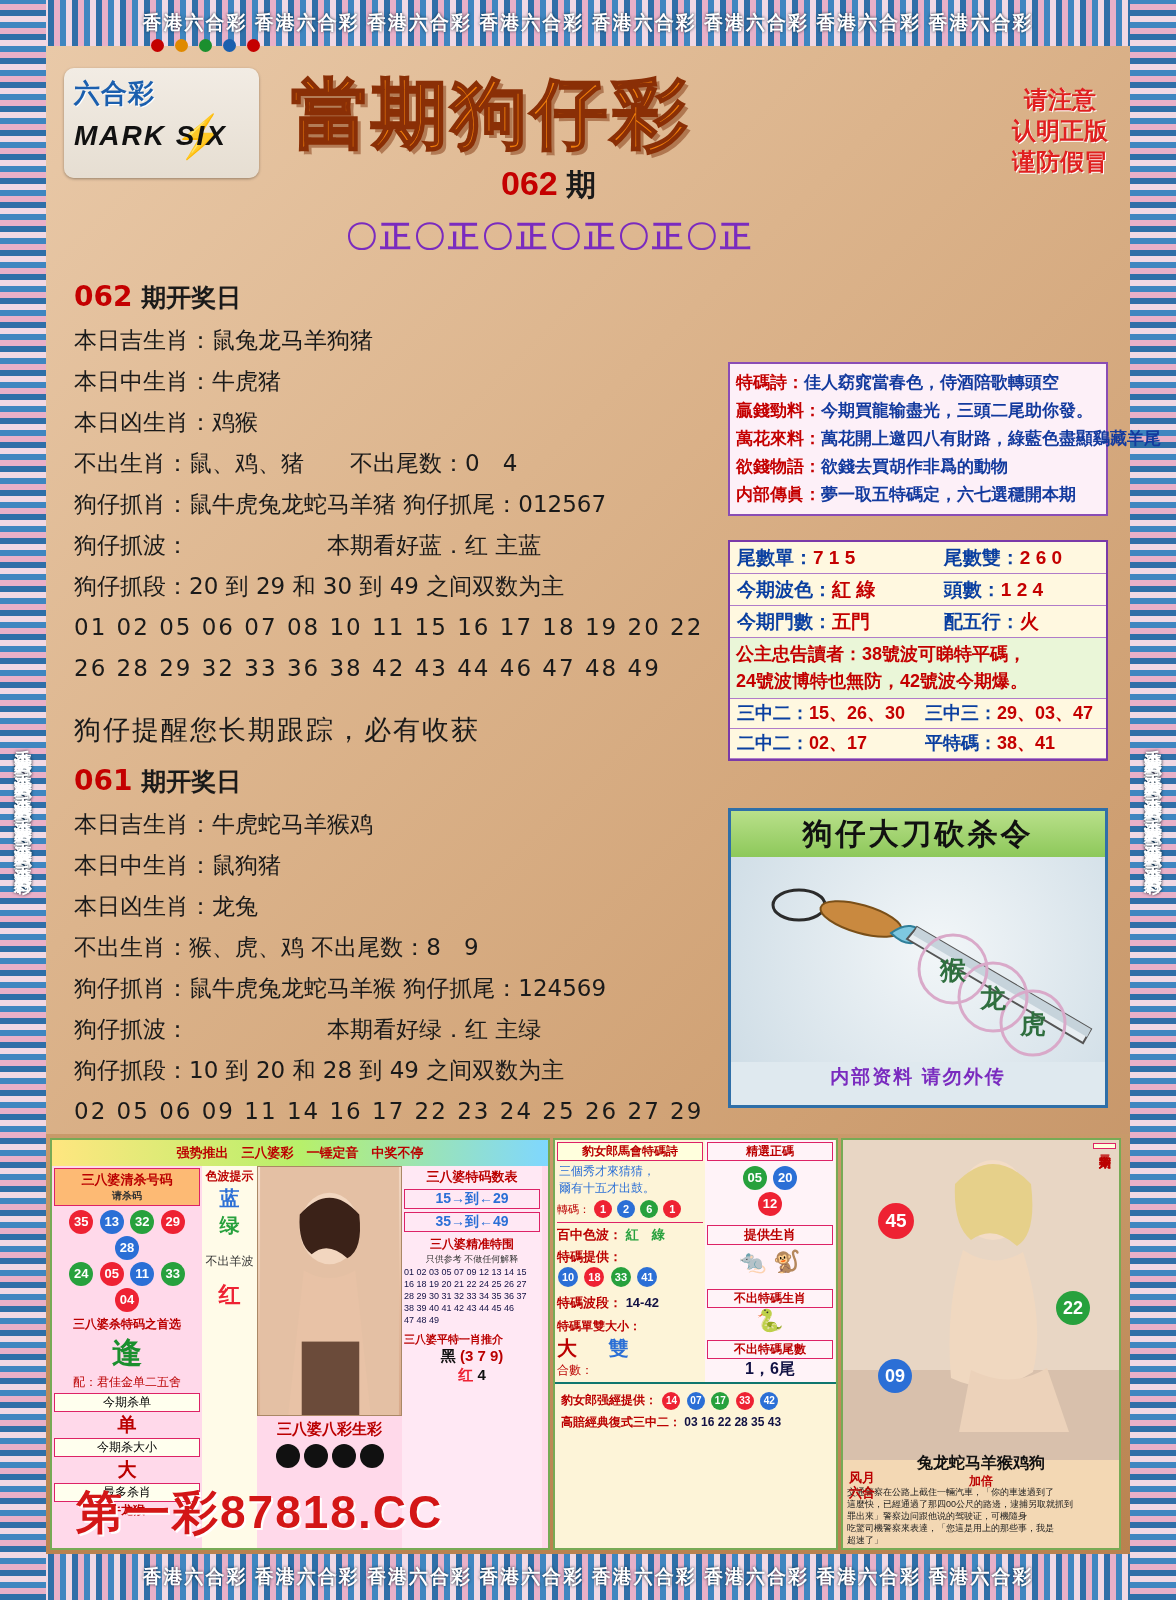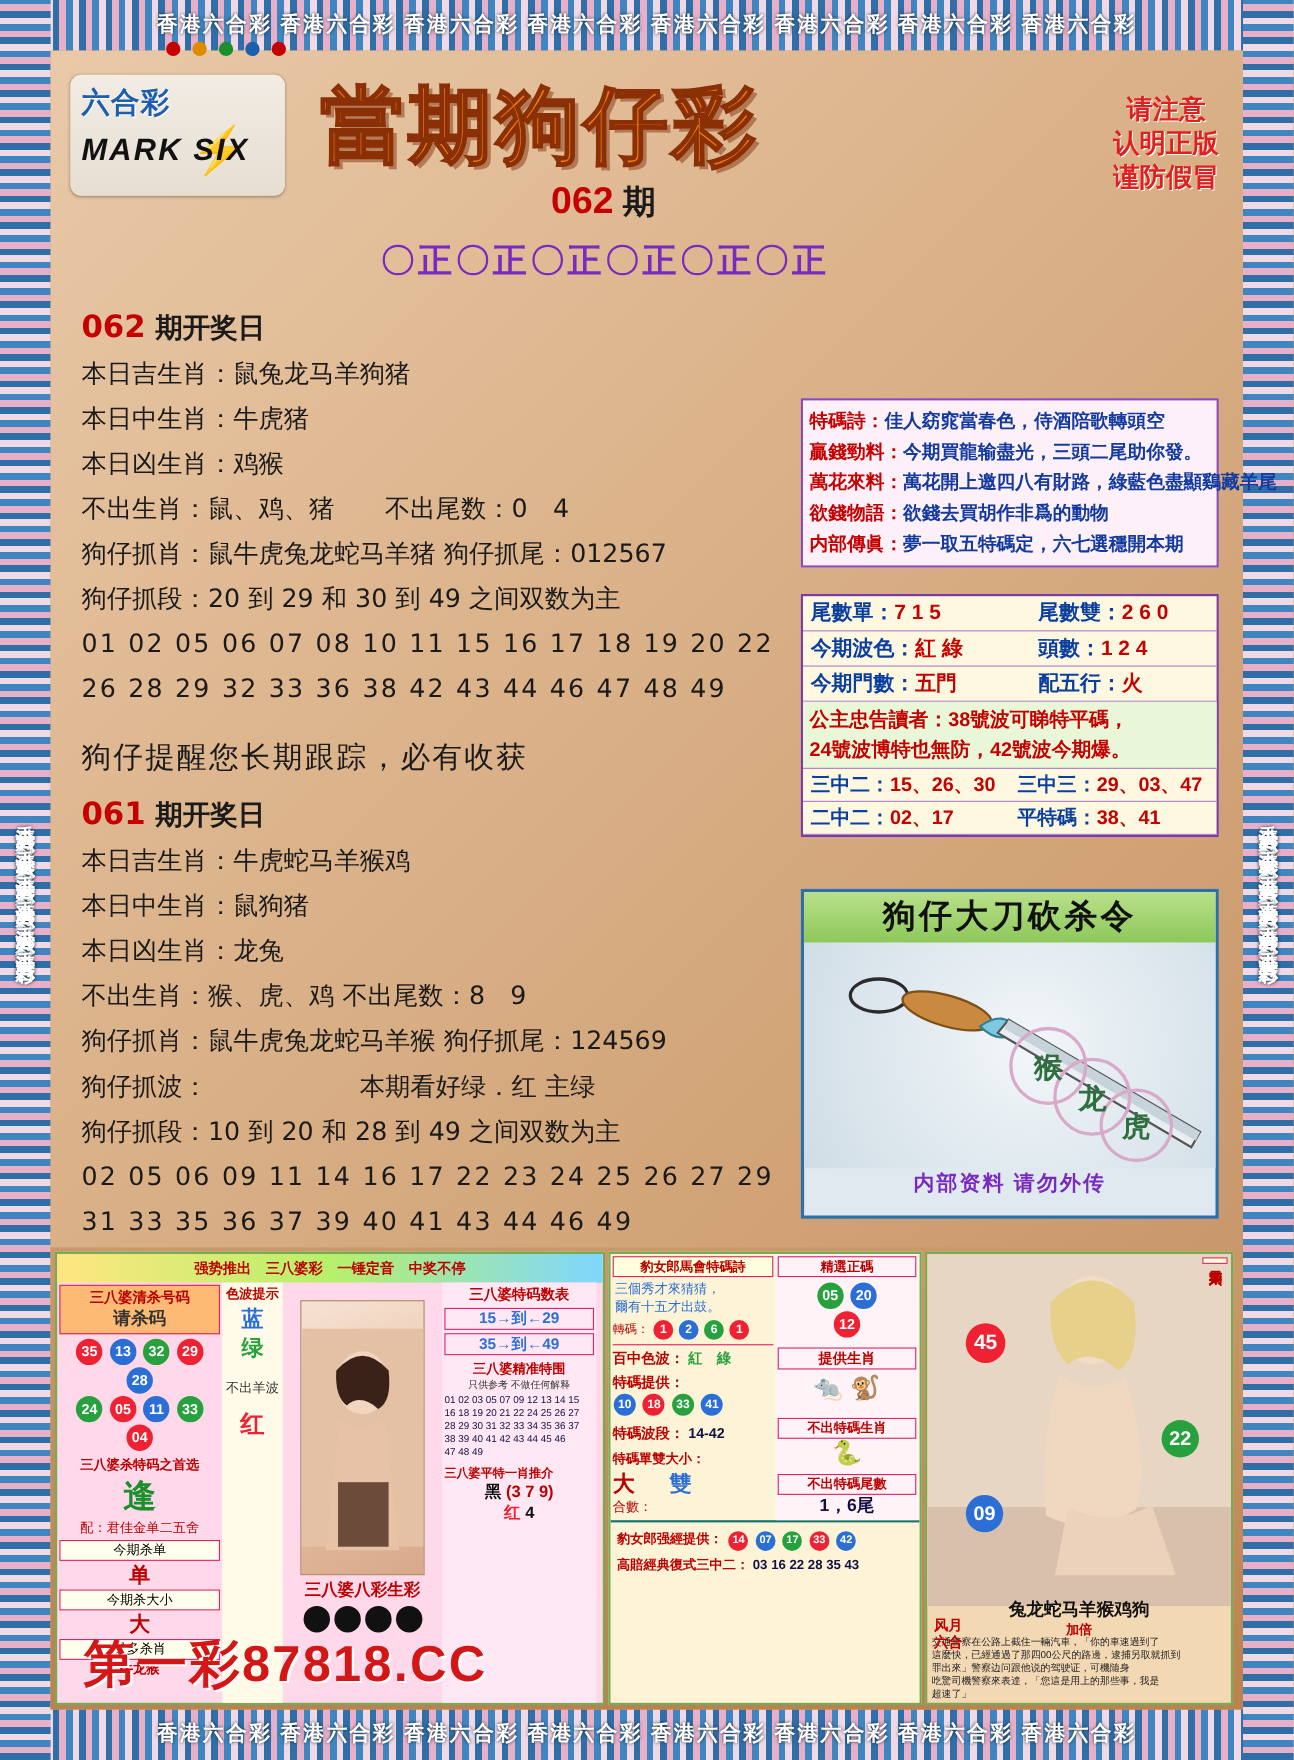--- a/index.html
+++ b/index.html
@@ -247,20 +247,21 @@
 
     <div class="sect-title">
       <b>062</b>
       <span>期开奖日</span>
     </div>
     <div class="ln">本日吉生肖：鼠兔龙马羊狗猪</div>
     <div class="ln">本日中生肖：牛虎猪</div>
     <div class="ln">本日凶生肖：鸡猴</div>
     <div class="ln">不出生肖：鼠、鸡、猪　　不出尾数：0　4</div>
     <div class="ln">狗仔抓肖：鼠牛虎兔龙蛇马羊猪  狗仔抓尾：012567</div>
+    <div class="ln">狗仔抓波：　　　　　　本期看好蓝．红  主蓝</div>
     <div class="ln">狗仔抓段：20 到 29 和 30 到 49 之间双数为主</div>
     <div class="numrow">01 02 05 06 07 08 10 11 15 16 17 18 19 20 22</div>
     <div class="numrow">26 28 29 32 33 36 38 42 43 44 46 47 48 49</div>
 
     <div class="remind">狗仔提醒您长期跟踪，必有收获</div>
 
     <div class="sect-title">
       <b>061</b>
       <span>期开奖日</span>
     </div>
@@ -341,21 +342,21 @@
   </div>
 
   <div class="bottom">
 
     <div class="bpanel p1">
       <div class="p1-head">强势推出　三八婆彩　一锤定音　中奖不停</div>
       <div style="display:flex; height:386px;">
         <div style="width:150px; padding:2px;">
           <div class="redbox" style="text-align:center; font-size:13px; font-weight:bold; color:#b00; padding:2px;">
             <div>三八婆清杀号码</div>
-            <div style="font-size:16px;color:#333">请杀码</div>
+            <div style="font-size:10px;color:#333">请杀码</div>
           </div>
           <div style="text-align:center;margin-top:3px;">
             <span class="ball red">35</span>
             <span class="ball blue">13</span>
             <span class="ball green">32</span>
             <span class="ball red">29</span>
             <span class="ball blue">28</span>
           </div>
           <div style="text-align:center;">
             <span class="ball green">24</span>
@@ -376,21 +377,21 @@
         </div>
 
         <div style="width:55px;padding:2px;text-align:center;background:#fffbe8;">
           <div class="mini" style="color:#b00;font-weight:bold">色波提示</div>
           <div style="font-size:20px;font-weight:bold;color:#2b6fd6">蓝</div>
           <div style="font-size:20px;font-weight:bold;color:#27a13d">绿</div>
           <div class="mini" style="color:#333;margin-top:14px">不出羊波</div>
           <div style="font-size:22px;font-weight:bold;color:#e23;margin-top:10px">红</div>
         </div>
 
-        <div style="width:145px;padding:16px;">
+        <div style="width:145px;padding:0;">
           <div class="lady" style="height:250px;border:1px solid #a86;position:relative;">
             <svg width="100%" height="100%" viewBox="0 0 140 250">
               <rect width="140" height="250" fill="#e4c0a4"></rect>
               <ellipse cx="70" cy="62" rx="30" ry="36" fill="#f2d6bf"></ellipse>
               <path d="M40 48 q30 -34 60 0 q4 36 -12 44 q-20 -18 -36 -4 q-14 -10 -12 -40z" fill="#3b2218"></path>
               <path d="M44 104 q26 16 52 0 l16 150 h-84z" fill="#e8c2a6"></path>
               <rect x="42" y="176" width="58" height="74" fill="#6b4b3a"></rect>
             </svg>
           </div>
           <div style="text-align:center;font-size:15px;font-weight:bold;color:#b00;margin-top:4px;">三八婆八彩生彩</div>

